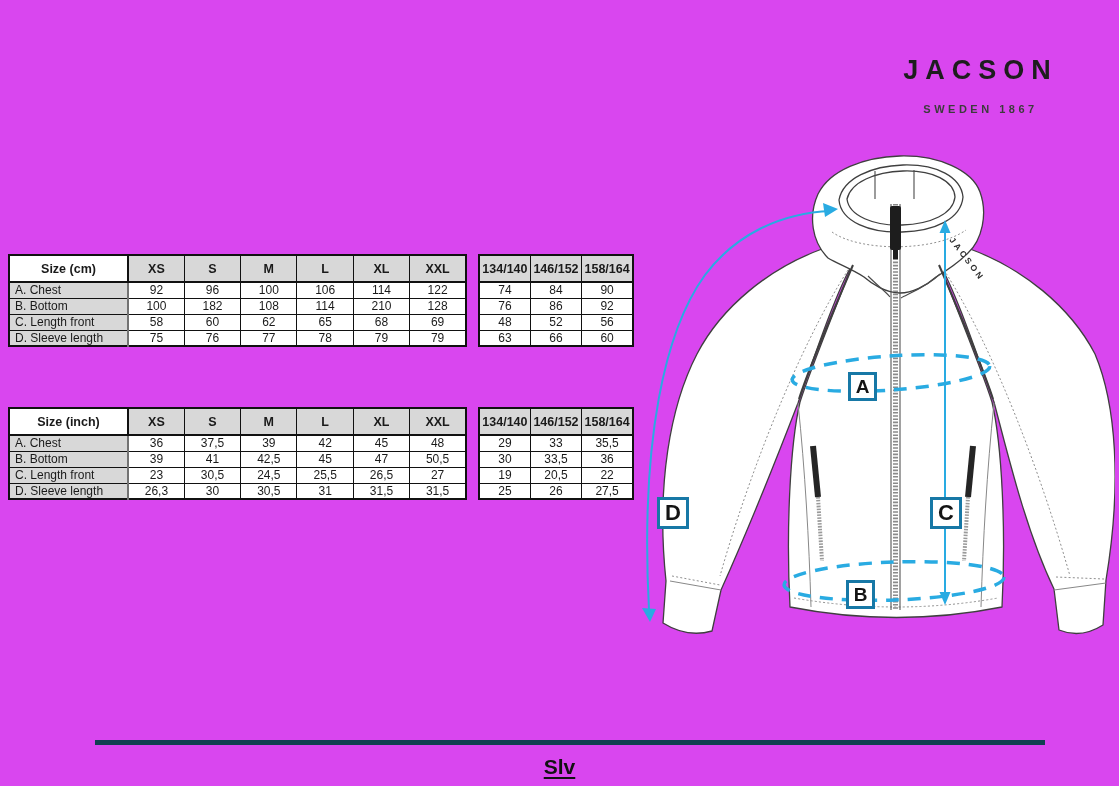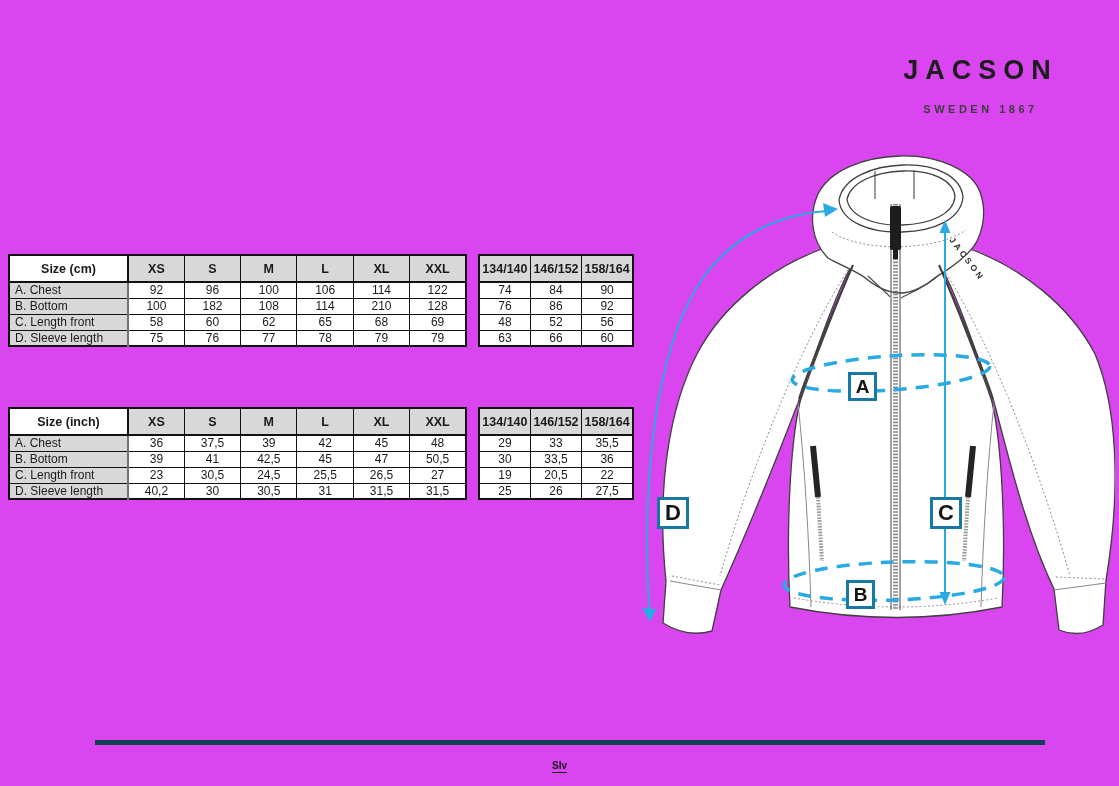--- a/index.html
+++ b/index.html
@@ -44,21 +44,21 @@
   .marker-cd { width:26px; height:26px; font-size:22px; }
   #marker-a { left:228px; top:232px; }
   #marker-b { left:226px; top:440px; }
   #marker-c { left:310px; top:357px; }
   #marker-d { left:37px;  top:357px; }
 
   
   .footer-rule { position:absolute; left:95px; top:740px; width:950px; height:5px; background:#123f52; }
   .footer-caption { position:absolute; left:0; top:755px; width:100%; text-align:center; }
   .footer-caption span {
-    font-size:10px; font-weight:bold; color:#111;
+    font-size:21px; font-weight:bold; color:#111;
     text-decoration-line:underline; text-decoration-style:wavy;
     text-decoration-color:#e03030; text-decoration-thickness:1px; text-underline-offset:3px;text-decoration:underline;
   }
 </style>
 </head>
 <body>
 
 <div class="page">
 
   <div class="brand">
@@ -183,21 +183,21 @@
           <td class="rowlabel">C. Length front</td>
           <td class="num">23</td>
           <td class="num">30,5</td>
           <td class="num">24,5</td>
           <td class="num">25,5</td>
           <td class="num">26,5</td>
           <td class="num">27</td>
         </tr>
         <tr>
           <td class="rowlabel">D. Sleeve length</td>
-          <td class="num">40,2</td>
+          <td class="num">26,3</td>
           <td class="num">30</td>
           <td class="num">30,5</td>
           <td class="num">31</td>
           <td class="num">31,5</td>
           <td class="num">31,5</td>
         </tr>
       </tbody>
     </table>
   <table id="inch-kids" class="sizetable">
       <thead>

